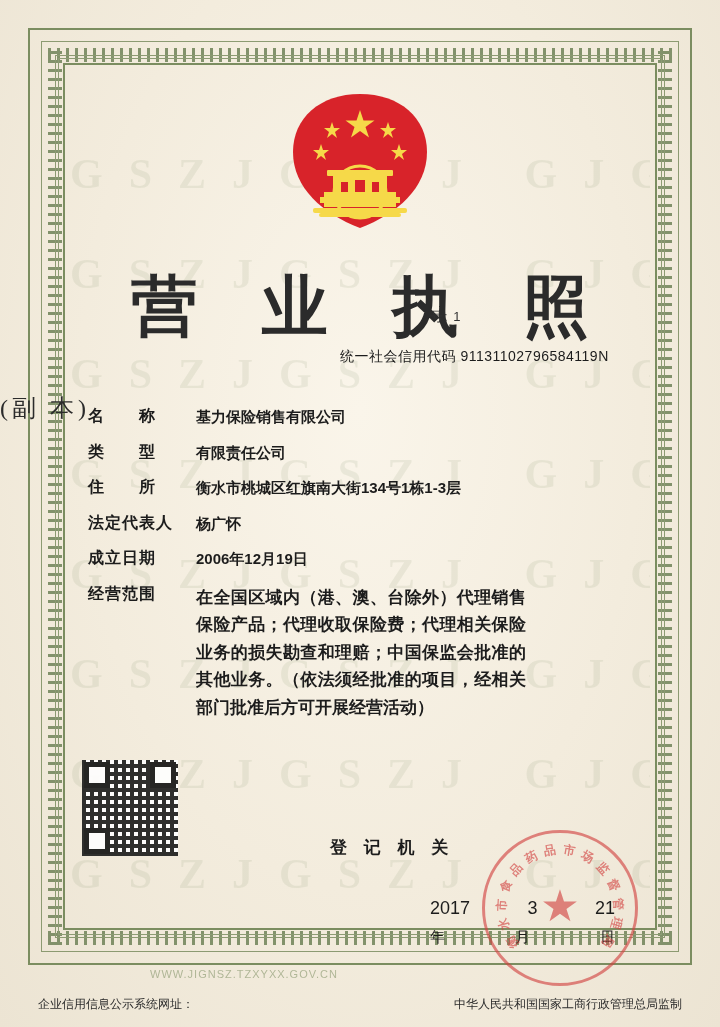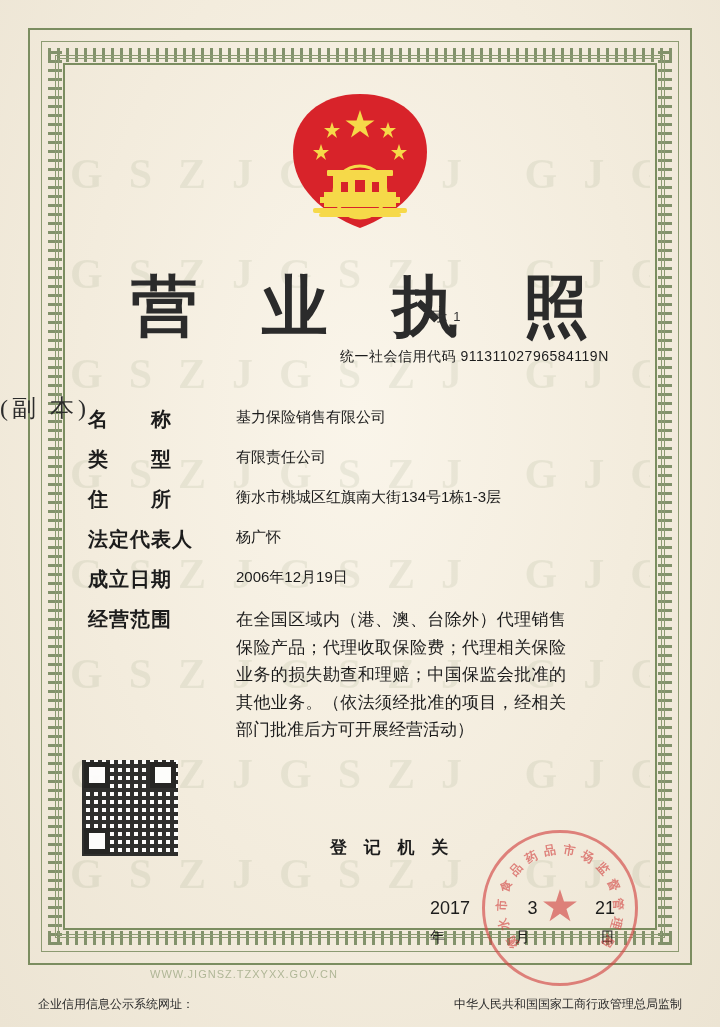--- a/index.html
+++ b/index.html
@@ -140,32 +140,31 @@
     right: 96px;
   }
   .field {
     display: flex;
     margin-bottom: 13px;
     align-items: flex-start;
   }
   .field-label {
     width: 108px;
     flex: 0 0 108px;
-    font-size: 20px;
+    font-size: 16px;
     color: #1c1c1c;
     letter-spacing: 1px;
     font-family: "Liberation Sans", sans-serif;
     font-weight: bold;
   }
   .field-value {
     font-size: 15px;
     color: #1c1c1c;
     line-height: 1.5;
-    font-weight: normal;
-    margin-left: 40px;
+    font-weight: bold;
   }
   .field-value.scope {
     font-size: 17px;
     line-height: 1.62;
     max-width: 330px;
     text-align: justify;
   }
 
   
   .qr {

